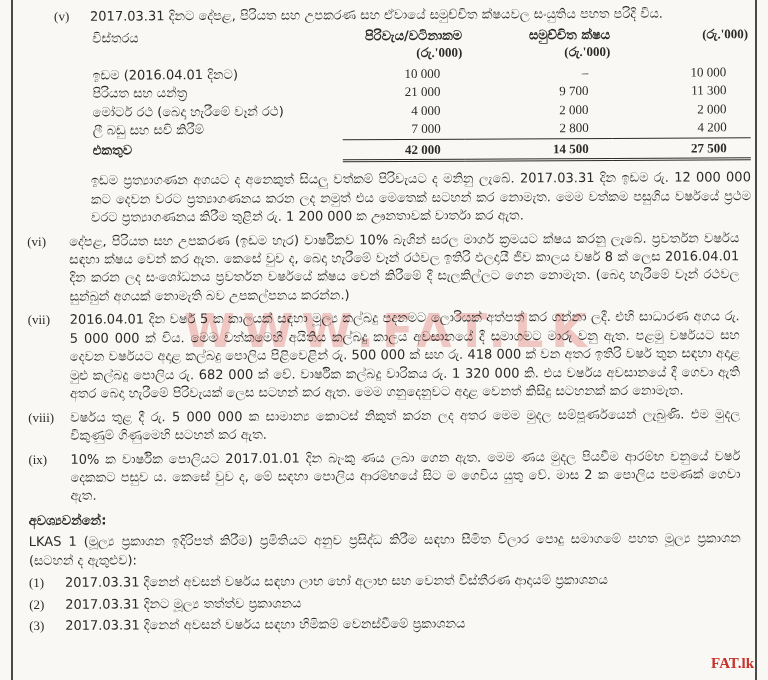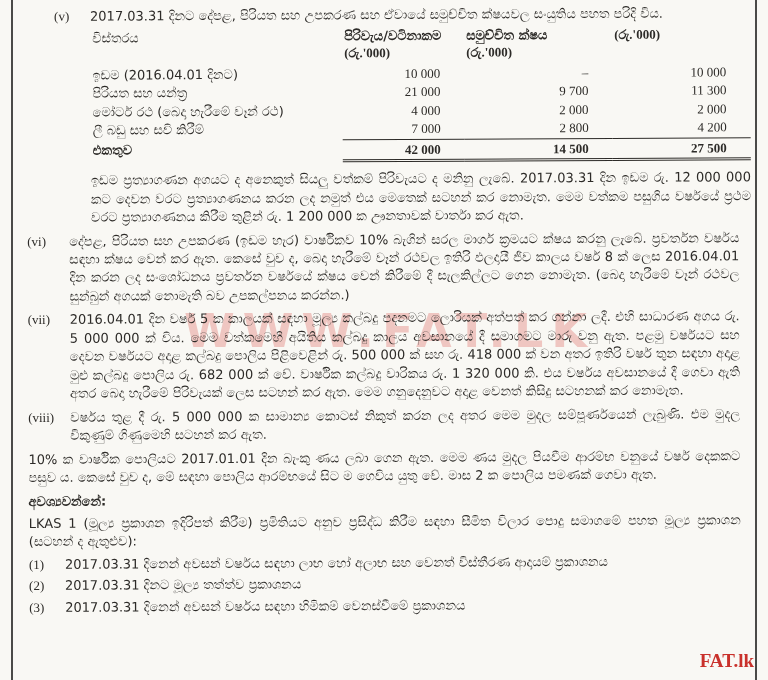--- a/index.html
+++ b/index.html
@@ -2,36 +2,36 @@
 <html><head>
 <meta charset="utf-8">
 <style>
   html,body{margin:0;padding:0;}
   body{width:768px;height:680px;background:#e9e7e2;font-family:"DejaVu Sans","Liberation Sans",sans-serif;}
   .page{position:relative;width:768px;height:680px;background:#f9f8f4;overflow:hidden;color:#2d2b28;}
   .edge{position:absolute;top:0;bottom:0;width:2px;background:#4a4a48;}
   .edge-left{left:11px;}
   .edge-right{left:755px;}
   .wm-center{position:absolute;top:304px;left:184px;font-size:46px;font-weight:700;letter-spacing:8px;color:#d43a34;opacity:0.26;white-space:nowrap;pointer-events:none;}
-  .wm-corner{position:absolute;right:14px;bottom:8px;font-size:19px;font-weight:700;color:#c9312b;font-family:"Liberation Serif",serif;}
+  .wm-corner{position:absolute;right:14px;bottom:8px;font-size:15px;font-weight:700;color:#c9312b;font-family:"Liberation Serif",serif;}
   .content{position:absolute;top:8px;left:26px;width:712px;font-size:13px;line-height:1.42;transform:rotate(-0.3deg);transform-origin:left top;}
   .item{display:flex;margin-bottom:5px;}
   .item .marker{flex:0 0 42px;font-family:"Liberation Serif",serif;}
   .item .body{flex:1;}
   .indent-v{margin-left:28px;}
   .indent-v .marker{flex:0 0 36px;}
   p{margin:0;}
   .para{text-align:justify;}
   
   .tbl{margin:4px 0 8px 0;width:660px;}
   .tr{display:grid;grid-template-columns:252px 122px 148px 138px;}
   .td{padding:0 2px;}
   .num{text-align:right;padding-right:24px;font-family:"Liberation Serif",serif;white-space:nowrap;}
   .thead{margin-bottom:4px;}
-  .thead .colhead{text-align:left;font-weight:700;line-height:1.25;}
+  .thead .colhead{text-align:right;font-weight:700;line-height:1.25;}
   .thead .unit{font-family:"Liberation Serif",serif;}
   .bold{font-weight:400;}
   .tr.lastrow .num{border-bottom:1px solid #2d2b28;}
   .tr.total .num{font-weight:700;border-bottom:3px double #2d2b28;padding-top:1px;}
   .tr.total .label{font-weight:700;}
   .req-head{font-weight:700;margin:6px 0 3px 0;}
   .req-intro{margin-bottom:4px;text-align:justify;}
   .req-item{display:flex;margin-bottom:3px;}
   .req-item .marker{flex:0 0 36px;font-family:"Liberation Serif",serif;}
 </style>
@@ -117,20 +117,21 @@
     </div>
 
     <div class="item">
       <span class="marker">(viii)</span>
       <div class="body">
           <p class="para">වර්ෂය තුළ දී රු. 5 000 000 ක සාමාන්‍ය කොටස් නිකුත් කරන ලද අතර මෙම මුදල සම්පූර්ණයෙන් ලැබුණි. එම මුදල විකුණුම් ගිණුමෙහි සටහන් කර ඇත.</p>
         </div>
     </div>
 
     <div class="item">
+      <span class="marker">(ix)</span>
       <div class="body">
           <p class="para">10% ක වාර්ෂික පොලියට 2017.01.01 දින බැංකු ණය ලබා ගෙන ඇත. මෙම ණය මුදල පියවීම ආරම්භ වනුයේ වර්ෂ දෙකකට පසුව ය. කෙසේ වුව ද, මේ සඳහා පොලිය ආරම්භයේ සිට ම ගෙවිය යුතු වේ. මාස 2 ක පොලිය පමණක් ගෙවා ඇත.</p>
         </div>
     </div>
 
     <p class="req-head">අවශ්‍යවන්නේ:</p>
     <p class="req-intro">LKAS 1 (මූල්‍ය ප්‍රකාශන ඉදිරිපත් කිරීම) ප්‍රමිතියට අනුව ප්‍රසිද්ධ කිරීම සඳහා සීමිත විලාර පොදු සමාගමේ පහත මූල්‍ය ප්‍රකාශන (සටහන් ද ඇතුළුව):</p>
 
     <div class="req-item">
       <span class="marker">(1)</span>

